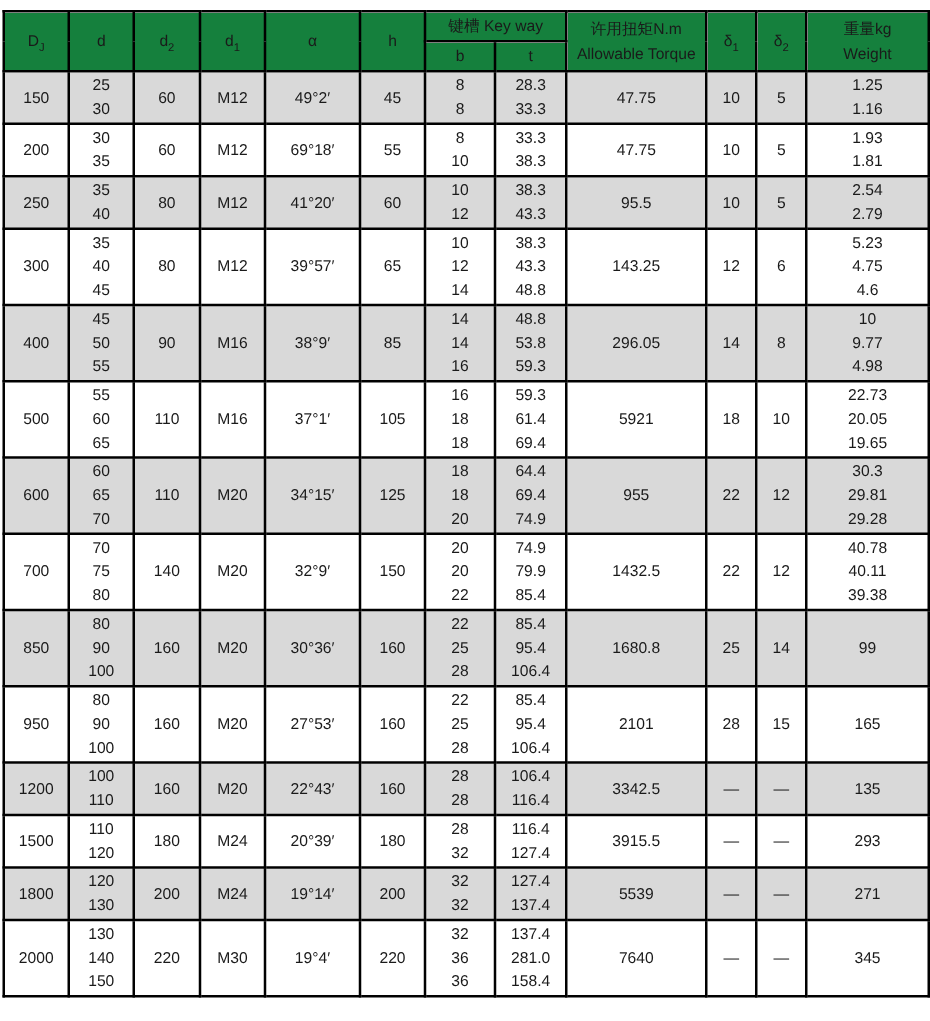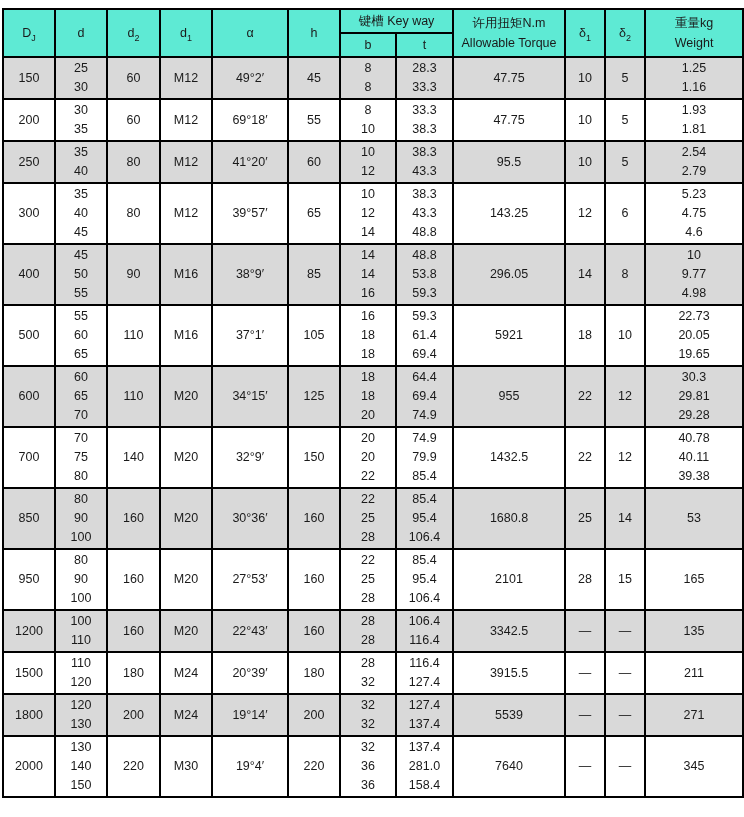--- a/index.html
+++ b/index.html
@@ -25,21 +25,21 @@
   table.spec th, table.spec td {
     border: 2px solid #000000;
     text-align: center;
     vertical-align: middle;
     padding: 1px 0;
     line-height: 19px;
     font-weight: normal;
     overflow: hidden;
   }
   table.spec thead th {
-    background: #5eead4;
+    background: #15803d;
     line-height: 20px;
   }
   tr.shaded td { background: #d9d9d9; }
   sub { font-size: 9px; line-height: 0; }
   .line { line-height: 19px; }
   
   col.c-dj     { width: 52px; }
   col.c-d      { width: 52px; }
   col.c-d2     { width: 53px; }
   col.c-d1     { width: 52px; }
@@ -343,21 +343,21 @@
           </td>
           <td>
             <div class="line">85.4</div>
             <div class="line">95.4</div>
             <div class="line">106.4</div>
           </td>
           <td>1680.8</td>
           <td>25</td>
           <td>14</td>
           <td>
-            <div class="line">53</div>
+            <div class="line">99</div>
           </td>
         </tr>
         <tr>
           <td>950</td>
           <td>
             <div class="line">80</div>
             <div class="line">90</div>
             <div class="line">100</div>
           </td>
           <td>160</td>
@@ -421,21 +421,21 @@
             <div class="line">32</div>
           </td>
           <td>
             <div class="line">116.4</div>
             <div class="line">127.4</div>
           </td>
           <td>3915.5</td>
           <td>—</td>
           <td>—</td>
           <td>
-            <div class="line">211</div>
+            <div class="line">293</div>
           </td>
         </tr>
         <tr class="shaded">
           <td>1800</td>
           <td>
             <div class="line">120</div>
             <div class="line">130</div>
           </td>
           <td>200</td>
           <td>M24</td>

